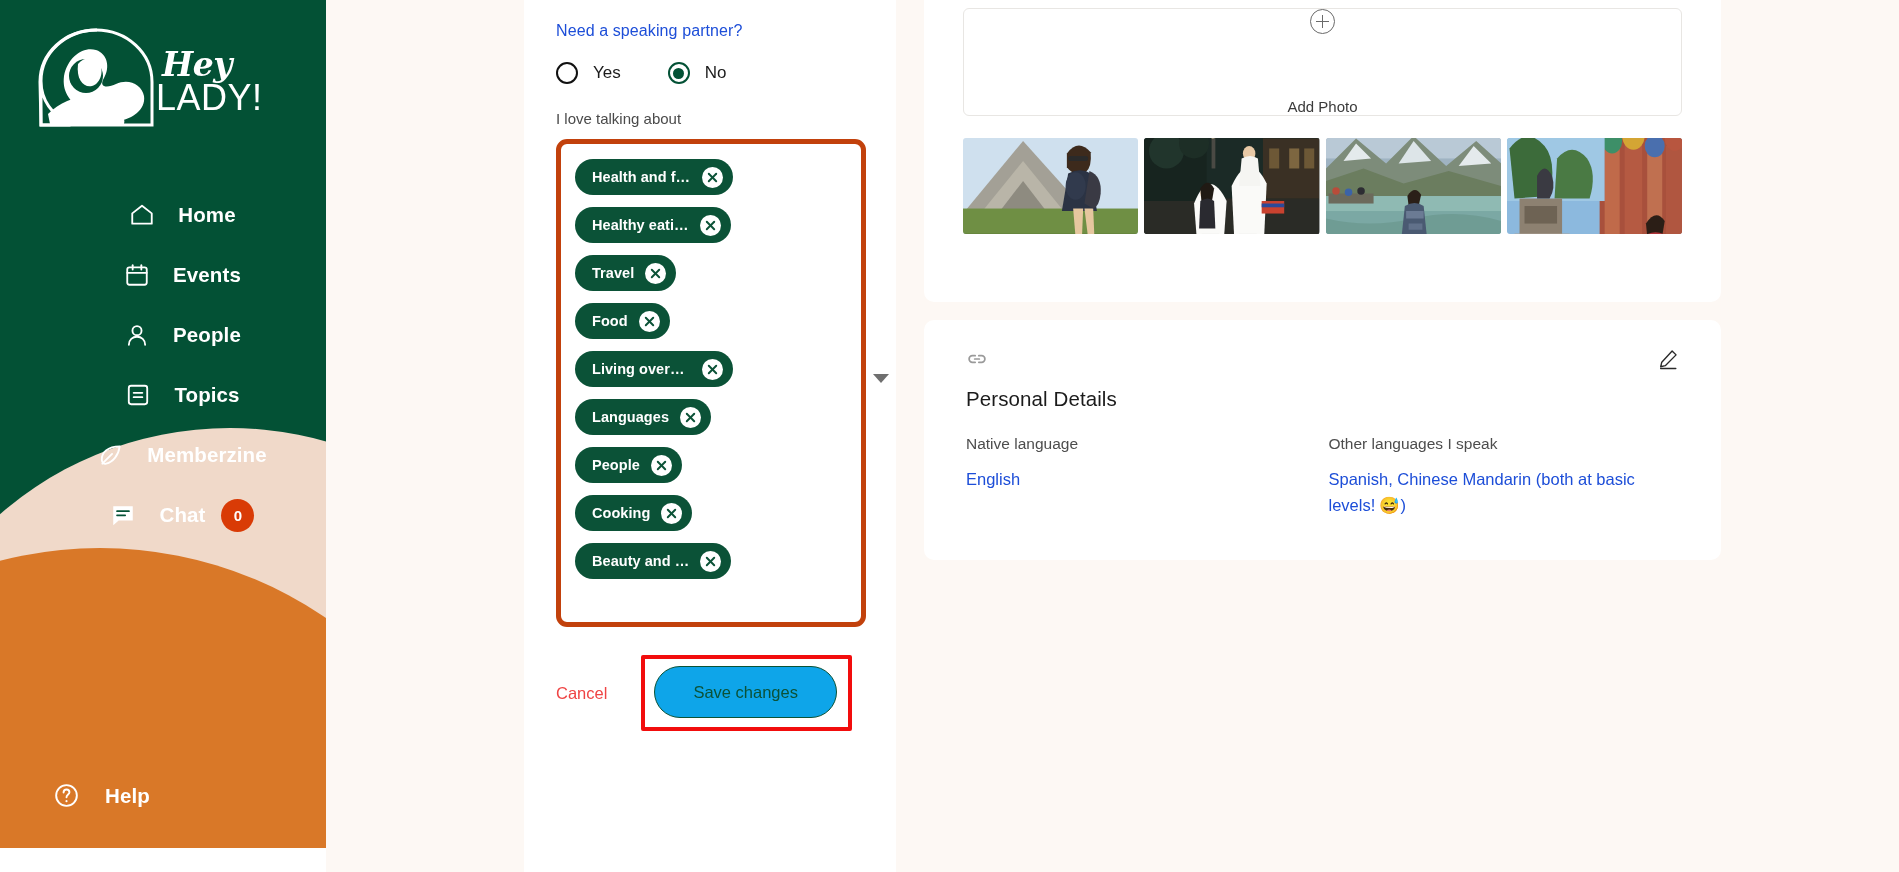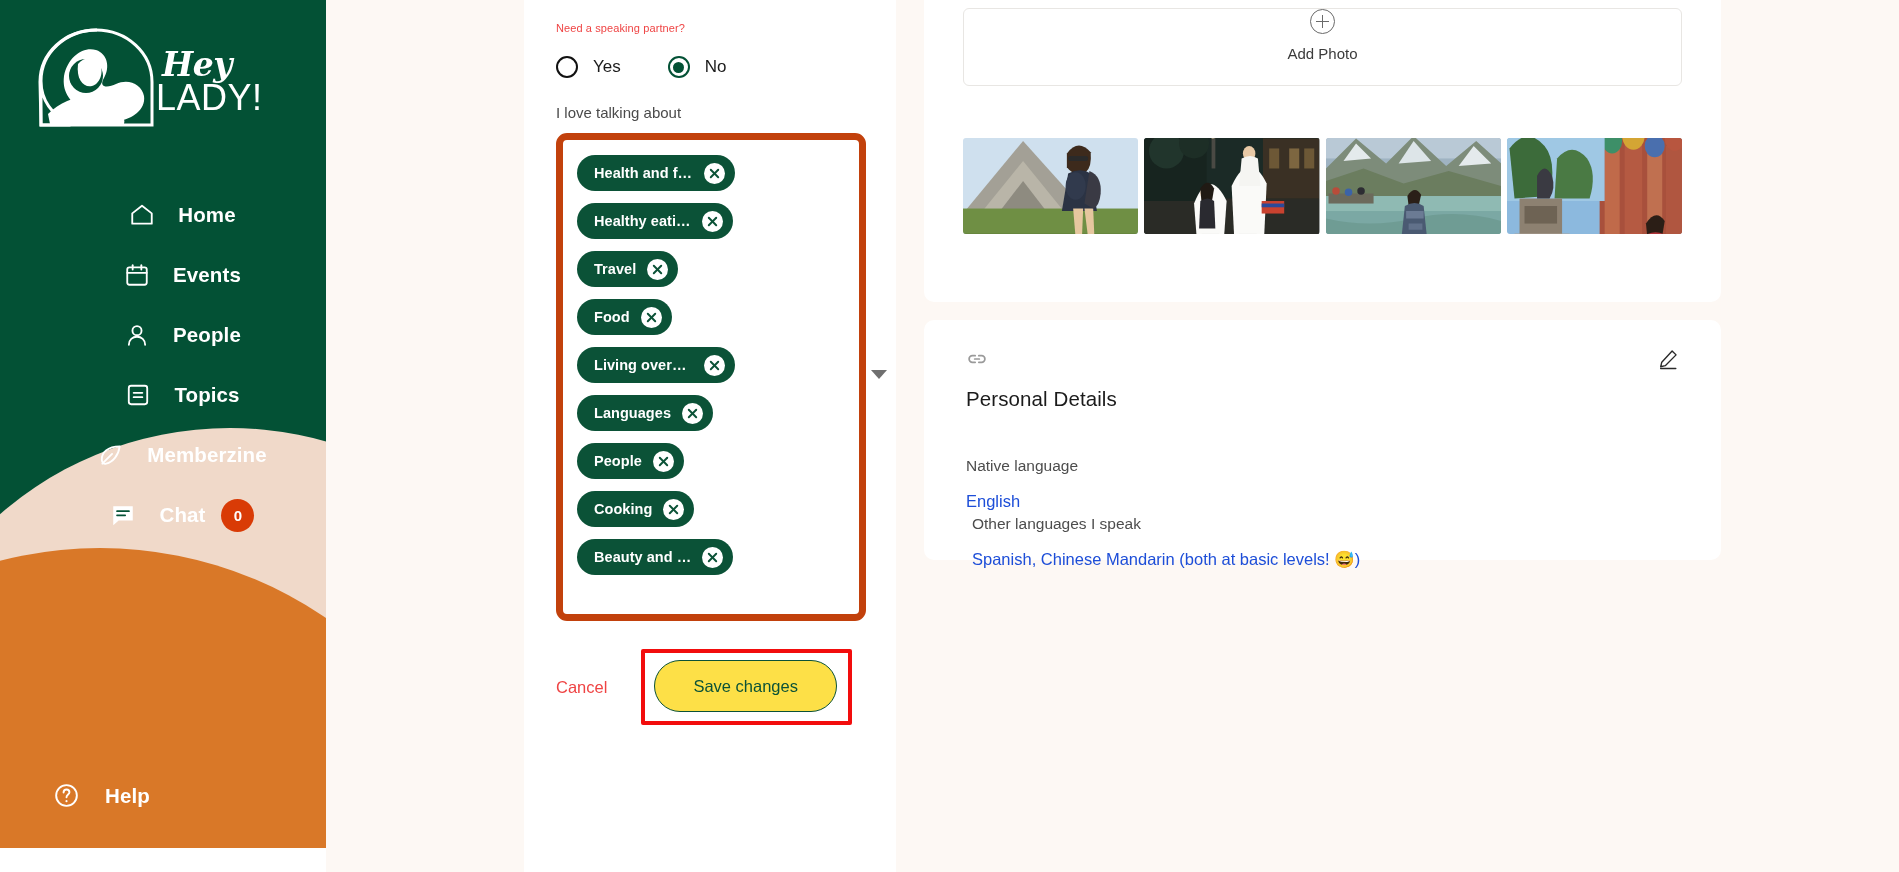--- a/index.html
+++ b/index.html
@@ -159,22 +159,22 @@
     width: 372px;
     flex: 0 0 372px;
     height: 872px;
     background: #ffffff;
     padding: 22px 0 0 0;
     position: relative;
   }
   .form-inner { padding: 0 30px 0 32px; }
 
   .form-question {
-    font-size: 11px;
-    color: #ef4444;
+    font-size: 16px;
+    color: #1d4ed8;
     letter-spacing: 0.1px;
     margin-bottom: 22px;
   }
   .radio-row {
     display: flex;
     align-items: center;
     gap: 0;
     margin-bottom: 26px;
   }
   .radio-opt {
@@ -208,21 +208,21 @@
   }
 
   .field-label {
     font-size: 15px;
     color: #4a4a4a;
     margin-bottom: 12px;
     margin-top: 24px;
   }
   .tags-box {
     position: relative;
-    border: 7px solid #c2410c;
+    border: 5px solid #c2410c;
     border-radius: 11px;
     min-height: 488px;
     padding: 15px 14px 14px 14px;
     background: #ffffff;
   }
   .tags-list {
     display: flex;
     flex-direction: column;
     gap: 12px;
     align-items: flex-start;
@@ -291,21 +291,21 @@
   }
   .save-highlight {
     margin-left: 34px;
     border: 4px solid #f20d0d;
     padding: 7px 11px 9px 9px;
     border-radius: 2px;
     display: inline-block;
   }
   .btn-save {
     border: 1px solid #0b5237;
-    background: #fde047;
+    background: #0ea5e9;
     color: #0b5237;
     font-size: 16.5px;
     border-radius: 28px;
     height: 52px;
     padding: 0 38px;
     cursor: pointer;
     font-family: inherit;
     white-space: nowrap;
   }
 
@@ -327,27 +327,27 @@
     top: -40px;
     right: 178px;
     height: 342px;
     padding: 0;
   }
   .add-photo-box {
     position: absolute;
     left: 39px;
     top: 48px;
     right: 39px;
-    height: 78px;
+    height: 108px;
     border: 1px solid #e8e6e3;
     border-radius: 6px;
     display: flex;
     flex-direction: column;
     align-items: center;
-    justify-content: flex-start;
+    justify-content: space-between;
     cursor: pointer;
     background: #ffffff;
   }
   .plus-icon {
     width: 25px;
     height: 25px;
     border: 1.6px solid #6a6a6a;
     border-radius: 50%;
     display: flex;
     align-items: center;
@@ -400,22 +400,21 @@
   .link-icon { color: #9a9a9a; }
   .edit-icon { color: #2a2a2a; cursor: pointer; }
   .details-title {
     font-size: 20.5px;
     color: #1b1b1b;
     margin-top: 13px;
     letter-spacing: 0.1px;
   }
   .details-grid {
     display: flex;
-    margin-top: 46px;
-    flex-direction: column;
+    margin-top: 24px;
   }
   .details-col { flex: 1 1 50%; padding-right: 20px; }
   .details-col.second { padding-left: 6px; }
   .detail-label {
     font-size: 15.5px;
     color: #4d4d4d;
     margin-bottom: 14px;
   }
   .detail-value {
     font-size: 16.5px;

